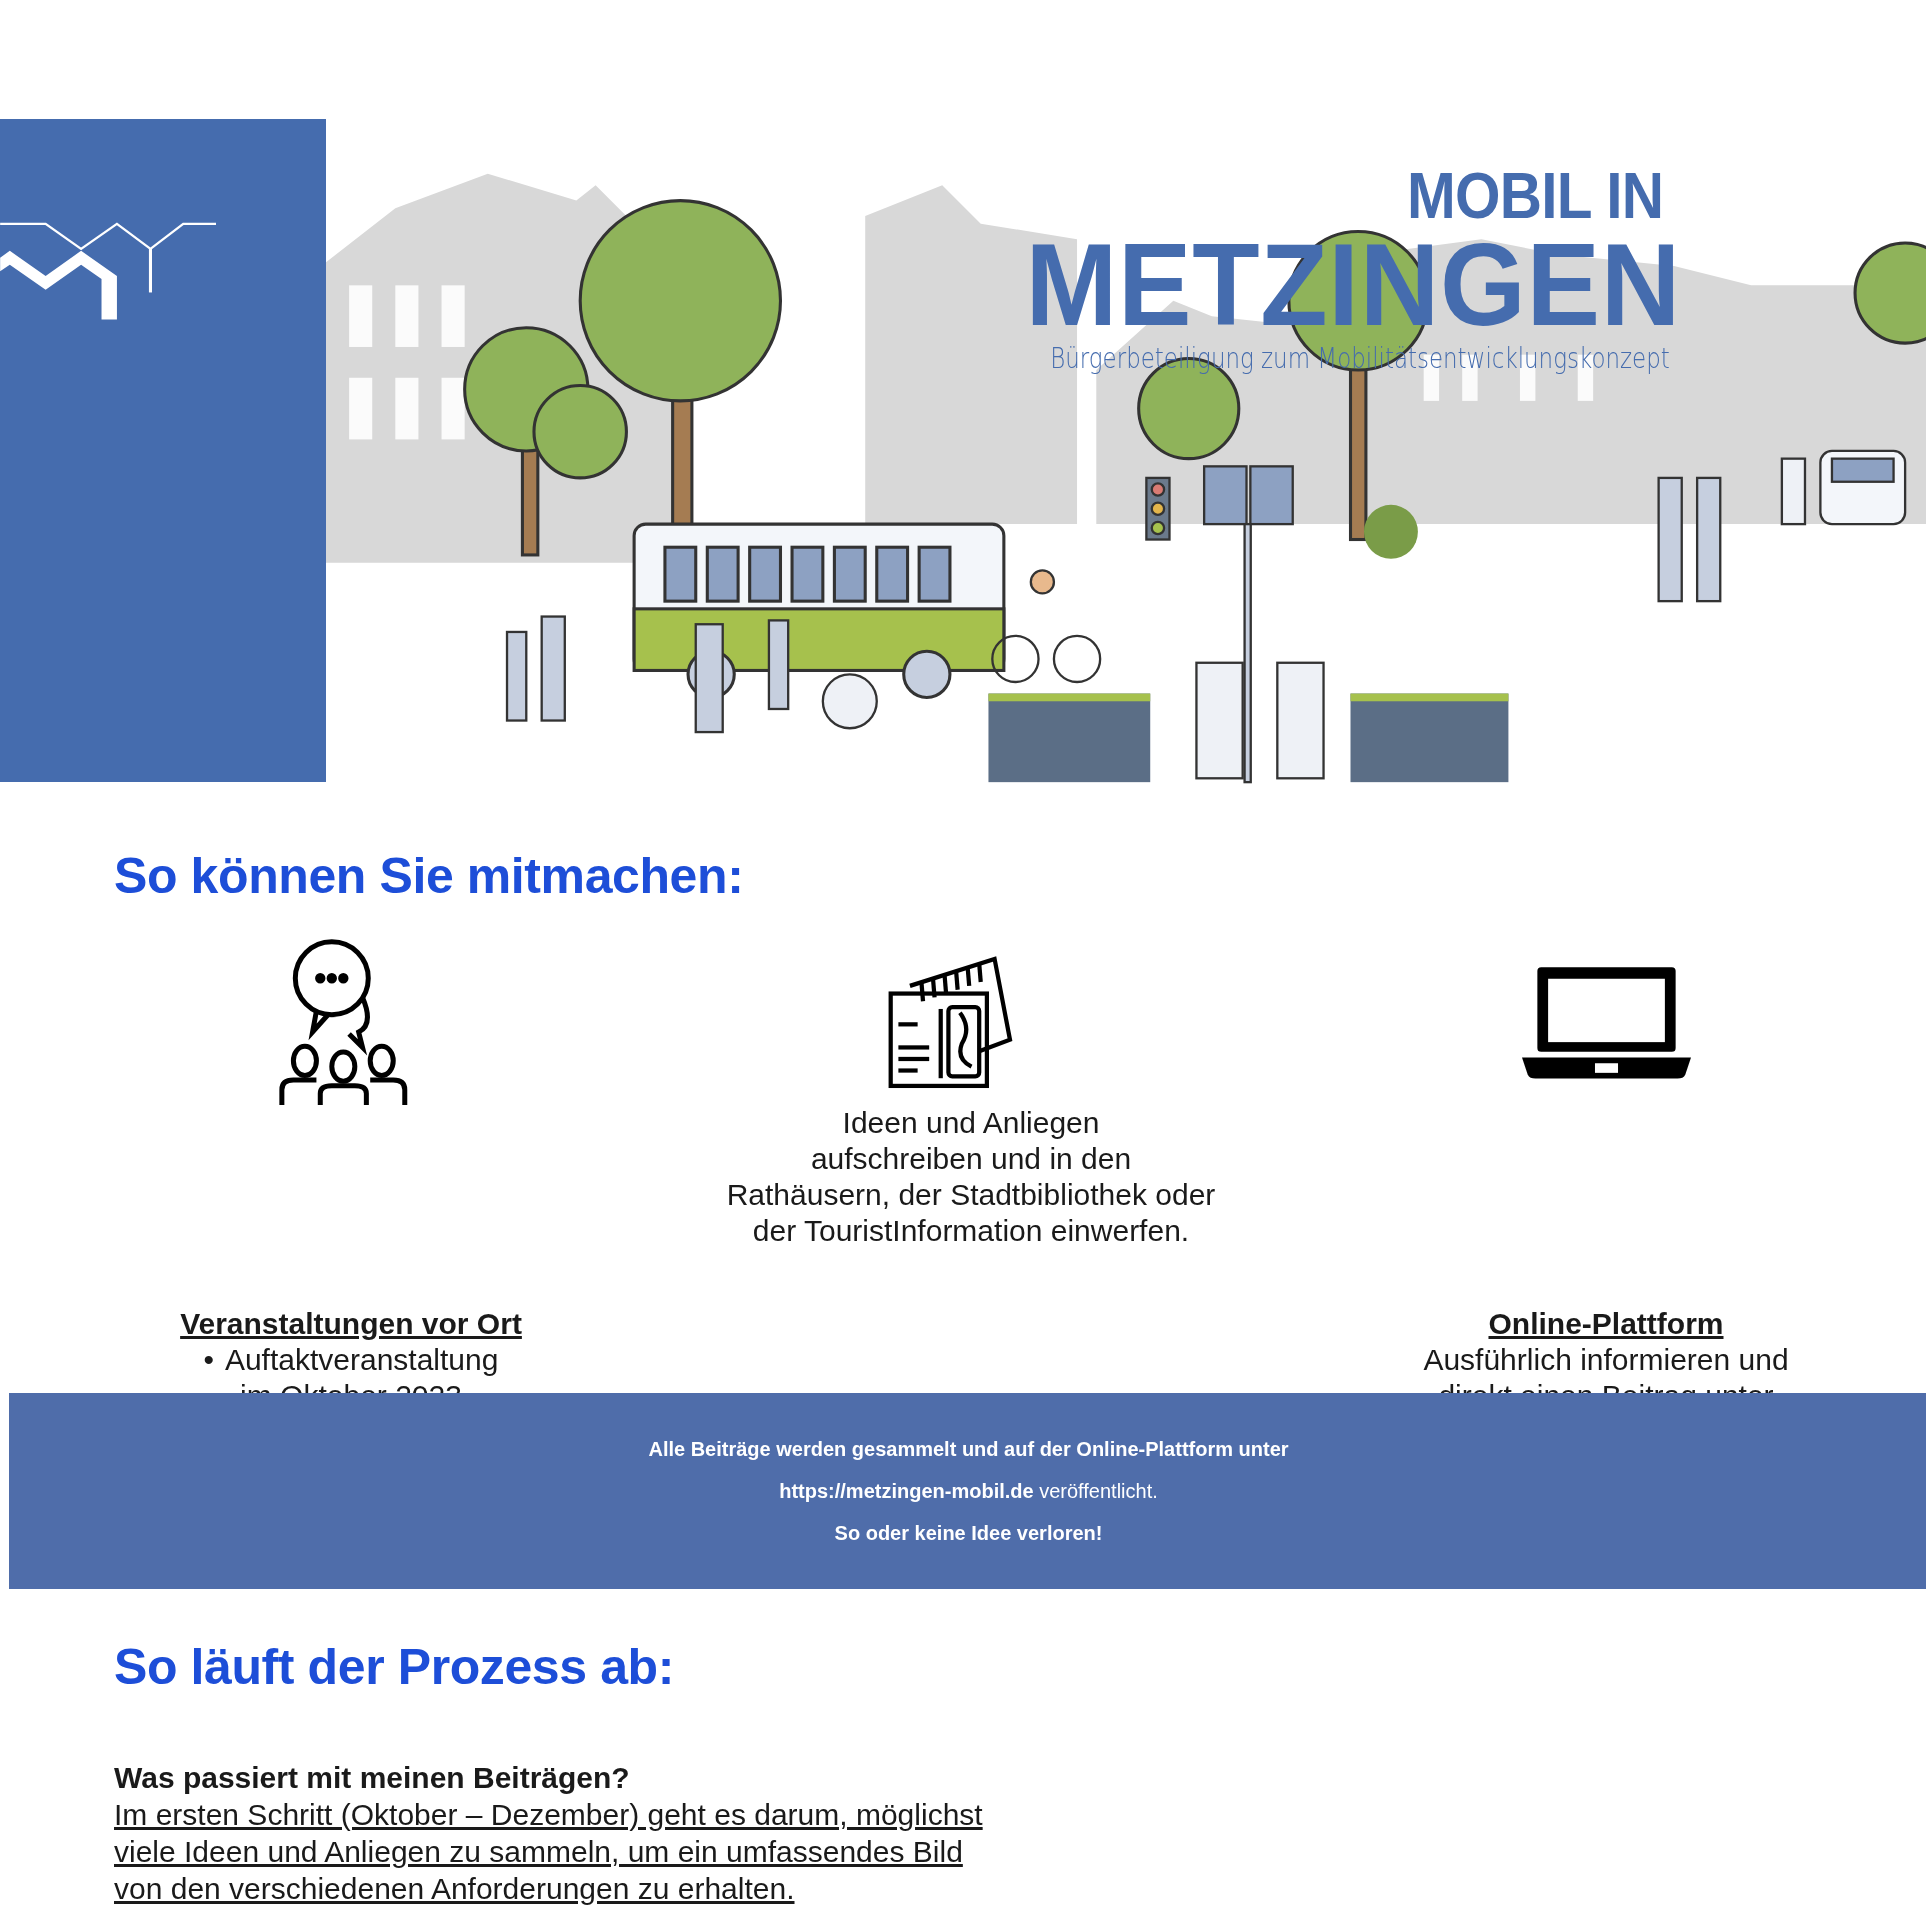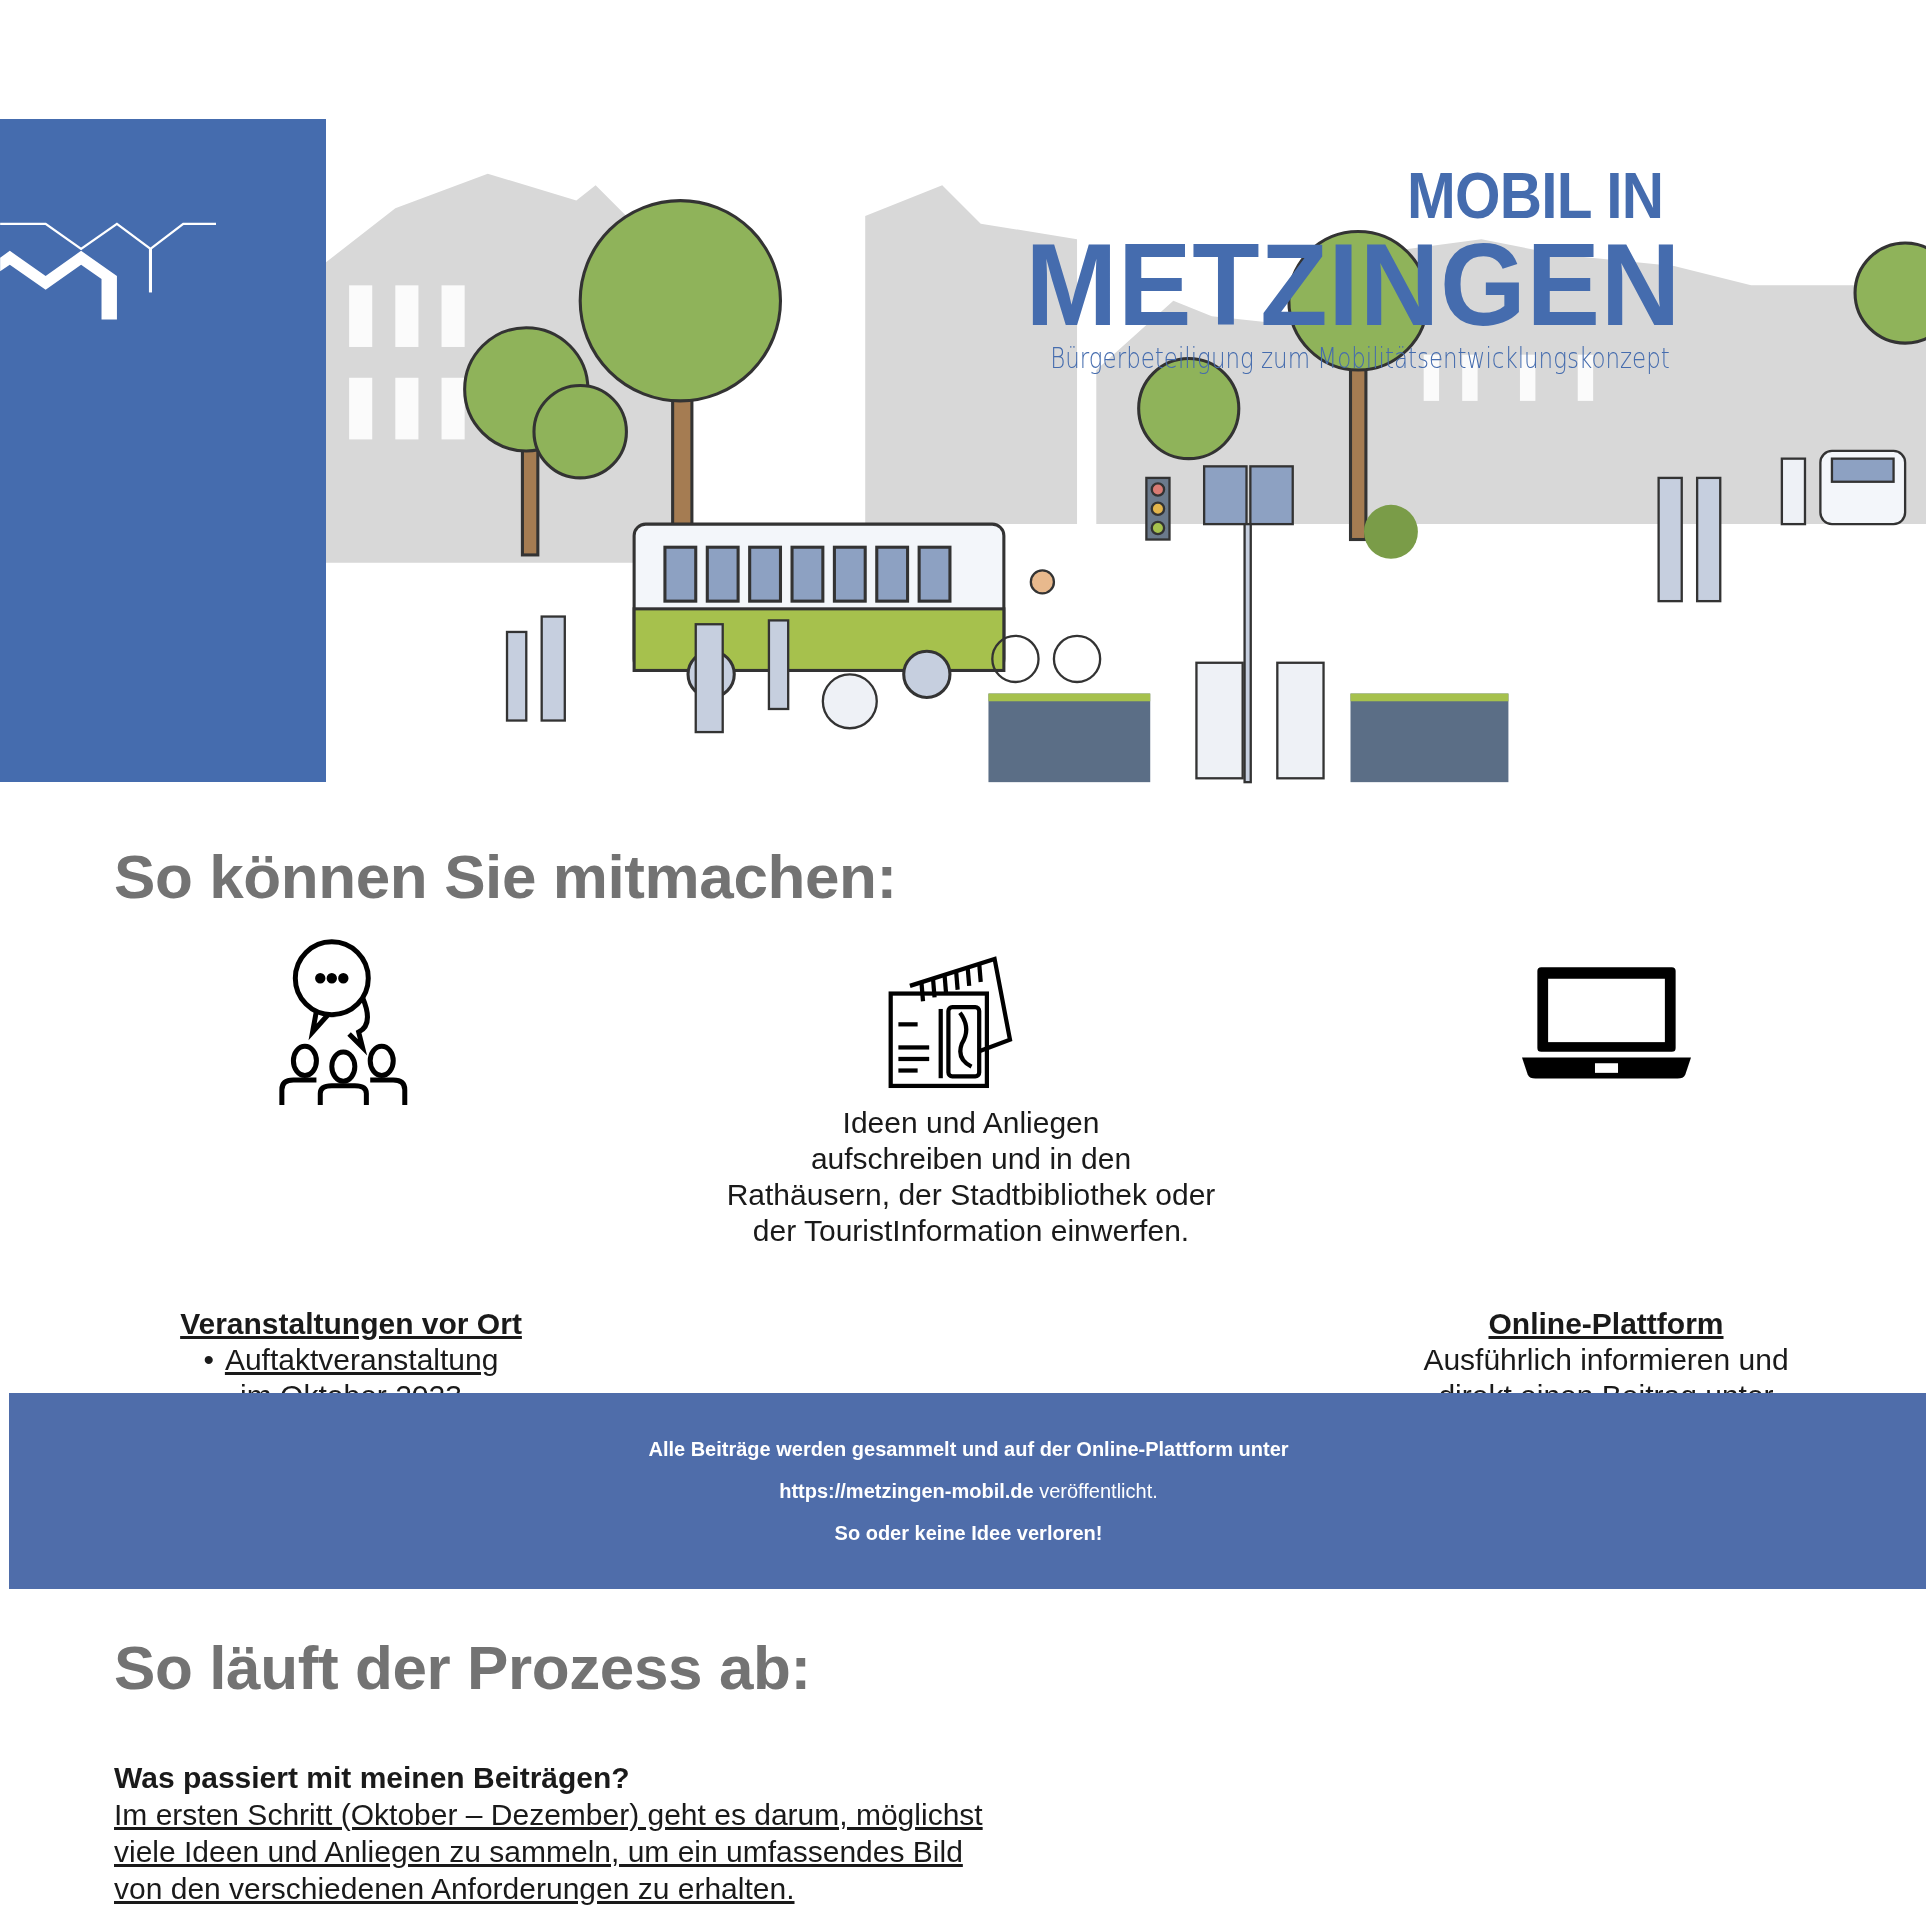--- a/index.html
+++ b/index.html
@@ -14,29 +14,29 @@
   .hero svg { width: 100%; height: 100%; }
 
   .title-wrap { position: absolute; left: 986px; top: 162px; width: 713px; text-align: right; }
   .title-small { font-family: "Liberation Sans", sans-serif; font-weight: 700; color: #456cae;
                  font-size: 65px; line-height: 67px; letter-spacing: -0.8px; transform: scaleX(0.9); }
   .title-big { font-family: "Liberation Sans", sans-serif; font-weight: 700; color: #456cae;
                font-size: 116px; line-height: 112px; letter-spacing: 0.8px; transform: scaleX(0.95); }
   .title-sub { font-family: "DejaVu Sans", sans-serif; font-weight: 300; color: #456cae; font-size: 28px; line-height: 35px; transform: scaleX(0.82); transform-origin: center; white-space: nowrap; }
 
   
-  .h-section { position: absolute; left: 114px; font-weight: 700; color: #737373; font-size: 62px; line-height: 73px; letter-spacing: -0.4px; }
+  .h-section { position: absolute; left: 114px; font-weight: 700; color: #1d4ed8; font-size: 50px; line-height: 73px; letter-spacing: -0.4px; }
 
   
   .col { position: absolute; top: 936px; width: 578px; text-align: center; }
   .col .icon { height: 169px; display: flex; justify-content: center; align-items: center; }
   .col .col-title { margin-top: 200px; font-weight: 700; font-size: 30px; line-height: 37px; text-decoration: underline; }
   .col .col-text { font-size: 30px; line-height: 36px; white-space: pre-line; }
   .col ul { list-style: none; margin: 0; padding: 0; }
-  .col li { font-size: 30px; line-height: 36px; text-decoration: underline; }
+  .col li { font-size: 30px; line-height: 36px; }
   .col li .bullet { display: inline-block; margin-right: 10.8px; }
   .col li .cont { display: block; }
 
   
   .banner { position: absolute; left: 8.5px; top: 1393px; width: 1920px; height: 196px; background: #4f6daa; color: #ffffff;
             display: flex; flex-direction: column; justify-content: center; align-items: center; text-align: center; }
   .banner div { font-size: 20px; line-height: 42px; font-weight: 700; }
   .banner .normal { font-weight: 400; }
 
   

